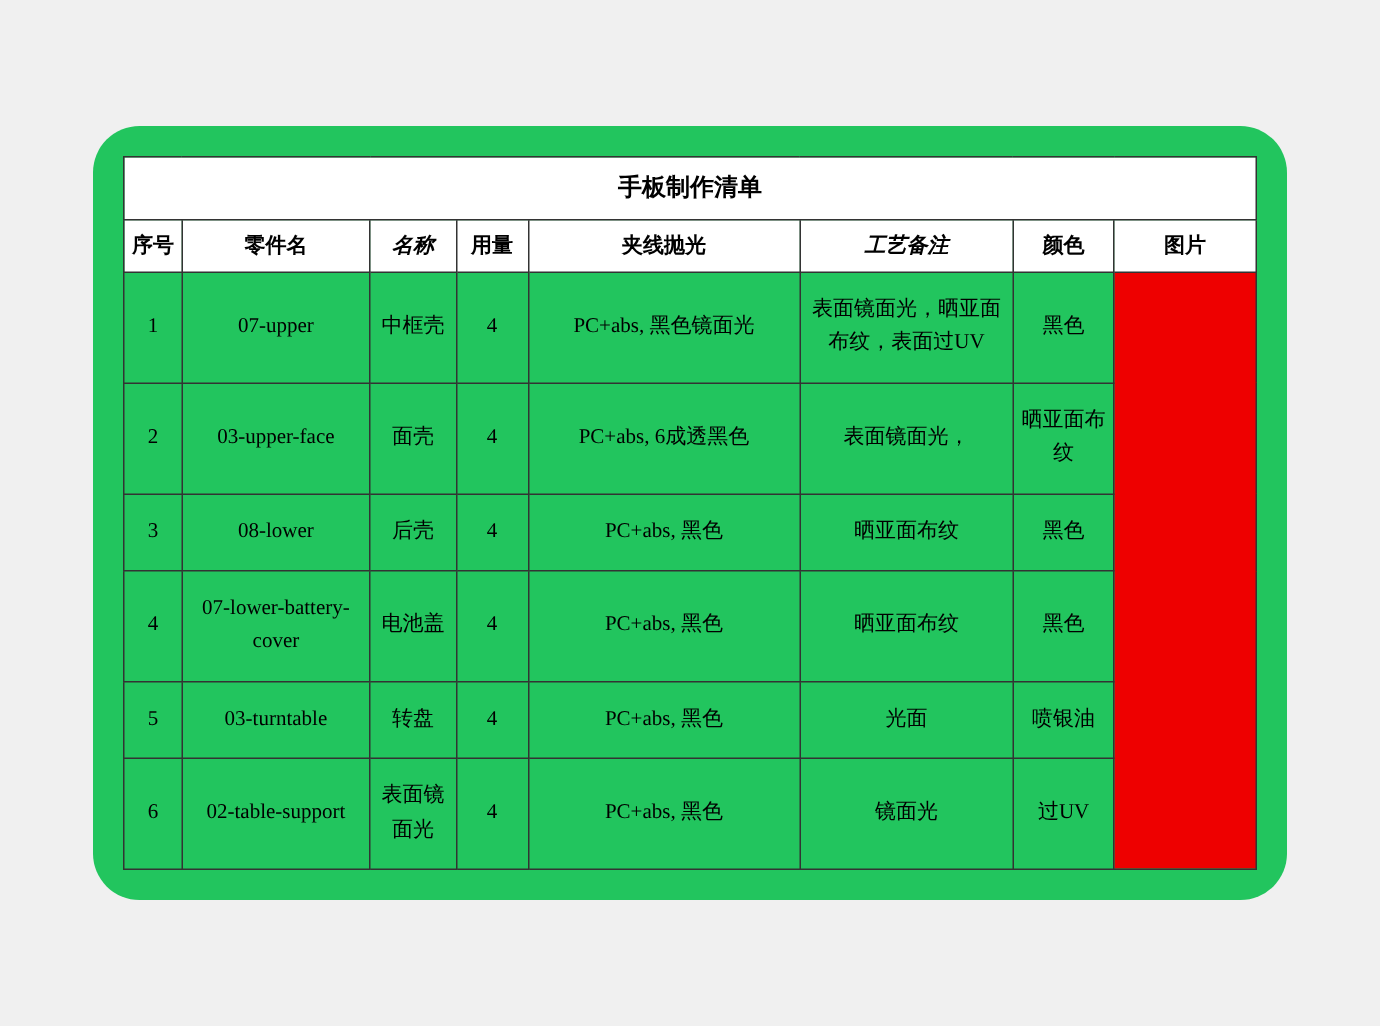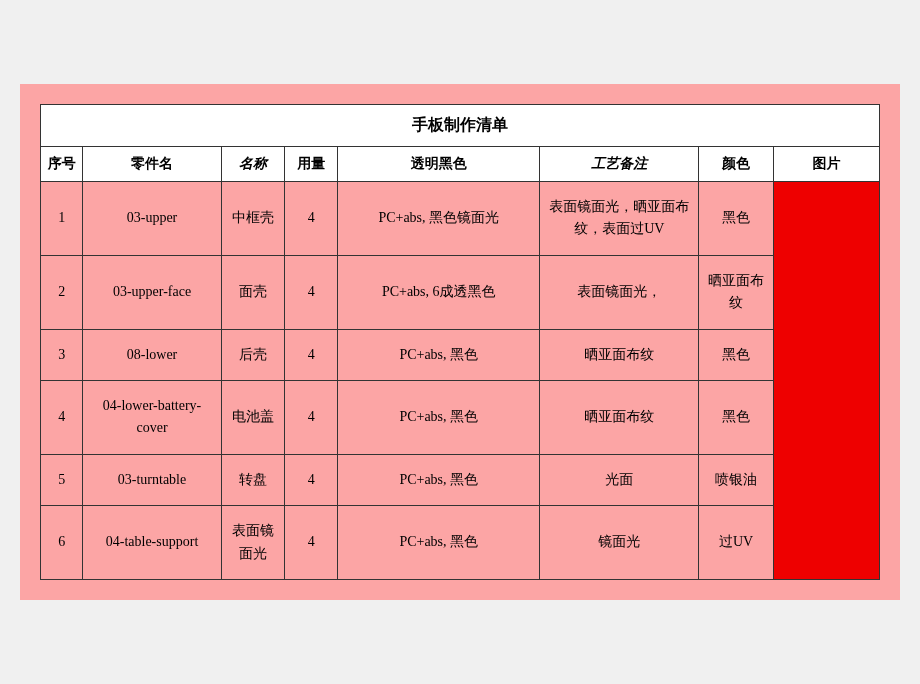--- a/index.html
+++ b/index.html
@@ -6,23 +6,24 @@
     body {
       background: #f0f0f0;
       display: flex;
       justify-content: center;
       align-items: center;
       min-height: 100vh;
       font-family: "SimSun", "宋体", serif;
       font-size: 14px;
     }
     .page-wrapper {
-      background: #fca5a5;
+      background: #22c55e;
       padding: 20px;
-      width: 880px;
+      width: 796px;
+      border-radius: 31px;
     }
     .main-table {
       width: 100%;
       border-collapse: collapse;
       border: 1.5px solid #333;
     }
     .main-table th,
     .main-table td {
       border: 1px solid #333;
       text-align: center;
@@ -67,29 +68,29 @@
     <tbody>
         <tr class="title-row">
       <td colspan="8">手板制作清单</td>
     </tr>
 
     <tr class="header-row">
       <th class="col-seq">序号</th>
       <th class="col-part">零件名</th>
       <th class="col-name">名称</th>
       <th class="col-qty">用量</th>
-      <th class="col-spec">透明黑色</th>
+      <th class="col-spec">夹线抛光</th>
       <th class="col-craft">工艺备注</th>
       <th class="col-color">颜色</th>
       <th class="col-image">图片</th>
     </tr>
 
     <tr class="data-row">
       <td>1</td>
-      <td>03-upper</td>
+      <td>07-upper</td>
       <td>中框壳</td>
       <td>4</td>
       <td>PC+abs, 黑色镜面光</td>
       <td>表面镜面光，晒亚面布纹，表面过UV</td>
       <td>黑色</td>
       <td class="red-cell" rowspan="6"></td>
     </tr>
     <tr class="data-row">
       <td>2</td>
       <td>03-upper-face</td>
@@ -103,39 +104,39 @@
       <td>3</td>
       <td>08-lower</td>
       <td>后壳</td>
       <td>4</td>
       <td>PC+abs, 黑色</td>
       <td>晒亚面布纹</td>
       <td>黑色</td>
     </tr>
     <tr class="data-row">
       <td>4</td>
-      <td>04-lower-battery-cover</td>
+      <td>07-lower-battery-cover</td>
       <td>电池盖</td>
       <td>4</td>
       <td>PC+abs, 黑色</td>
       <td>晒亚面布纹</td>
       <td>黑色</td>
     </tr>
     <tr class="data-row">
       <td>5</td>
       <td>03-turntable</td>
       <td>转盘</td>
       <td>4</td>
       <td>PC+abs, 黑色</td>
       <td>光面</td>
       <td>喷银油</td>
     </tr>
     <tr class="data-row">
       <td>6</td>
-      <td>04-table-support</td>
+      <td>02-table-support</td>
       <td>表面镜面光</td>
       <td>4</td>
       <td>PC+abs, 黑色</td>
       <td>镜面光</td>
       <td>过UV</td>
     </tr>
   </tbody>
     </table>
 </div>
 

